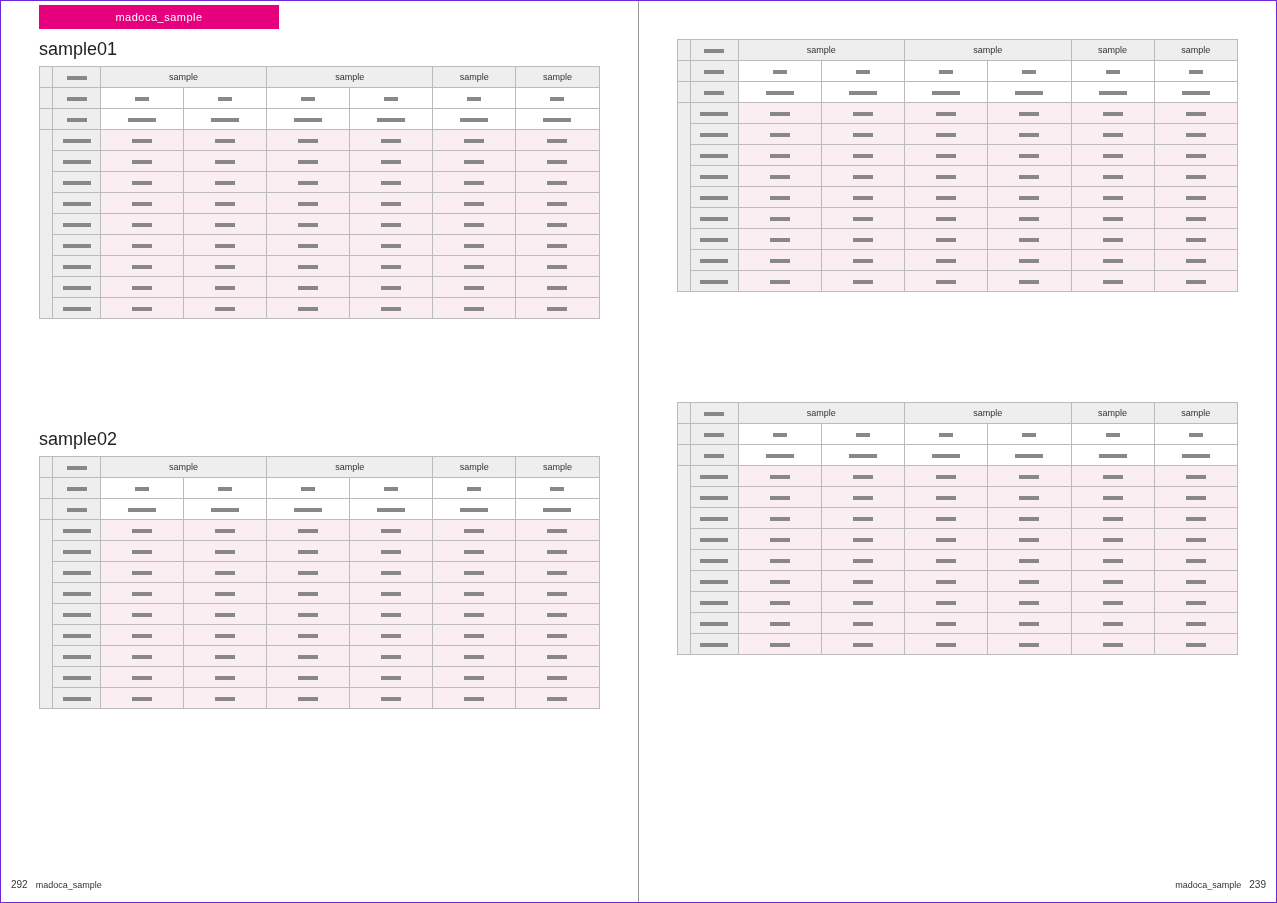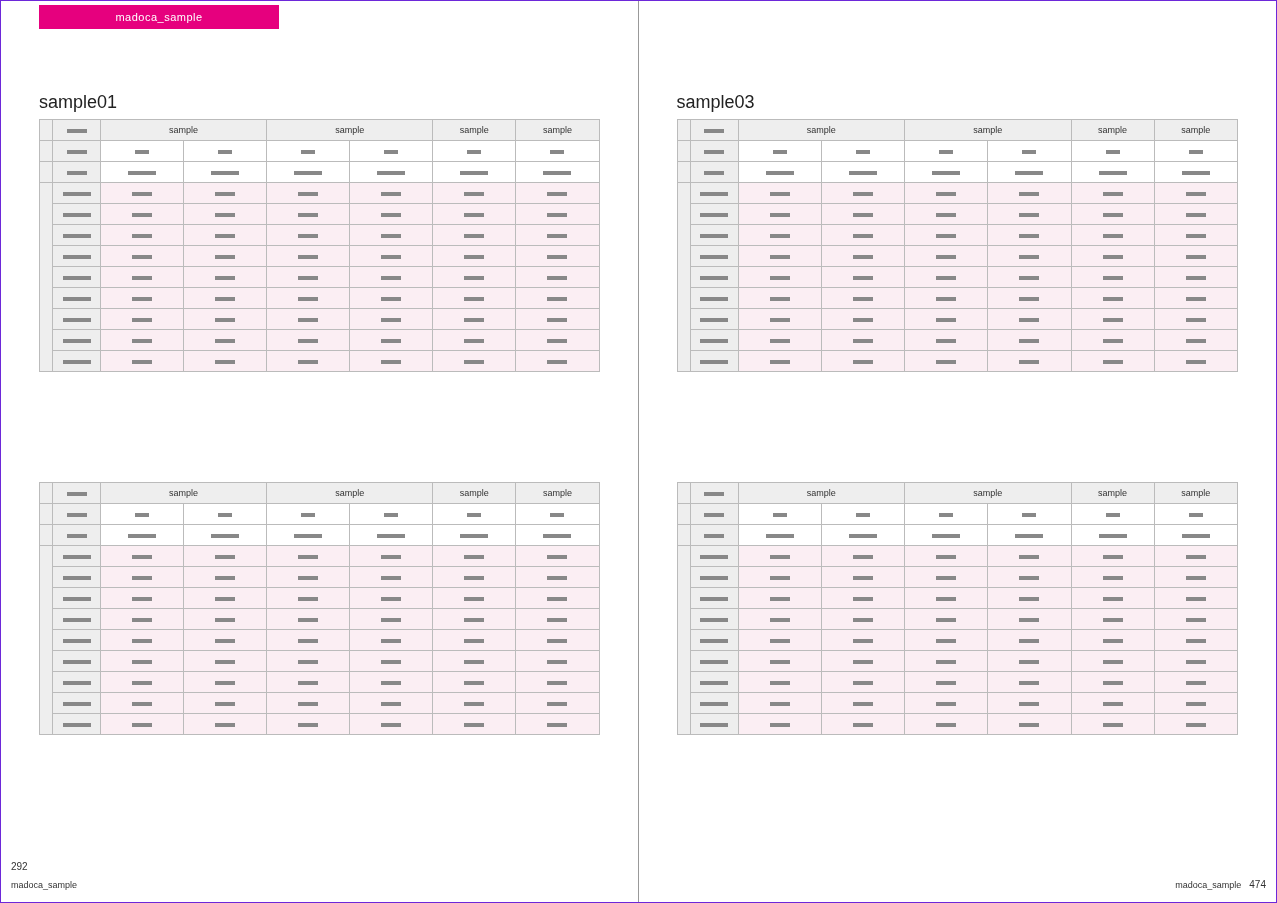--- a/index.html
+++ b/index.html
@@ -35,21 +35,21 @@
     color: #fff;
     font-size: 11px;
     display: flex;
     align-items: center;
     justify-content: center;
     letter-spacing: 0.5px;
   }
   .section {
     margin-top: 18px;
   }
-  .sec-top { margin-top: 91px; }
+  .sec-top { margin-top: 38px; }
   .sec-bottom { margin-top: 110px; }
   .section-title {
     font-size: 18px;
     font-weight: 400;
     color: #222;
     margin-bottom: 6px;
   }
   table {
     border-collapse: collapse;
     width: 100%;
@@ -76,21 +76,21 @@
   .bw22 { width:28px; }
   .footer {
     position: absolute;
     bottom: 12px;
     font-size: 9px;
     color: #333;
     display: flex;
     gap: 8px;
     align-items: baseline;
   }
-  .footer-left { left: 10px; flex-direction: column; }
+  .footer-left { left: 10px; }
   .footer-right { right: 10px; }
   .pgnum { font-size: 10px; }
 </style>
 </head>
 <body>
 
 <div class="spread">
 
   <div class="page">
     <div class="tab">madoca_sample</div>
@@ -219,20 +219,21 @@
                 <td class="pink"><span class="bar bw16"></span></td>
                 <td class="pink"><span class="bar bw16"></span></td>
                 <td class="pink"><span class="bar bw16"></span></td>
               </tr>
             </tbody>
           </table>
         </div>
     </div>
 
     <div class="section sec-bottom">
+      <div class="section-title">sample02</div>
       <div>
           <table>
             <colgroup>
               <col class="col-a">
               <col class="col-b">
               <col>
               <col>
               <col>
               <col>
               <col>
@@ -356,21 +357,20 @@
 
     <div class="footer footer-left">
       <span class="pgnum">292</span>
       <span>madoca_sample</span>
     </div>
   </div>
 
   <div class="page">
 
     <div class="section sec-top">
-      <div class="section-title">sample03</div>
       <div>
           <table>
             <colgroup>
               <col class="col-a">
               <col class="col-b">
               <col>
               <col>
               <col>
               <col>
               <col>
@@ -616,17 +616,17 @@
                 <td class="pink"><span class="bar bw16"></span></td>
                 <td class="pink"><span class="bar bw16"></span></td>
               </tr>
             </tbody>
           </table>
         </div>
     </div>
 
     <div class="footer footer-right">
       <span>madoca_sample</span>
-      <span class="pgnum">474</span>
+      <span class="pgnum">239</span>
     </div>
   </div>
 
 </div>
 
 </body></html>

